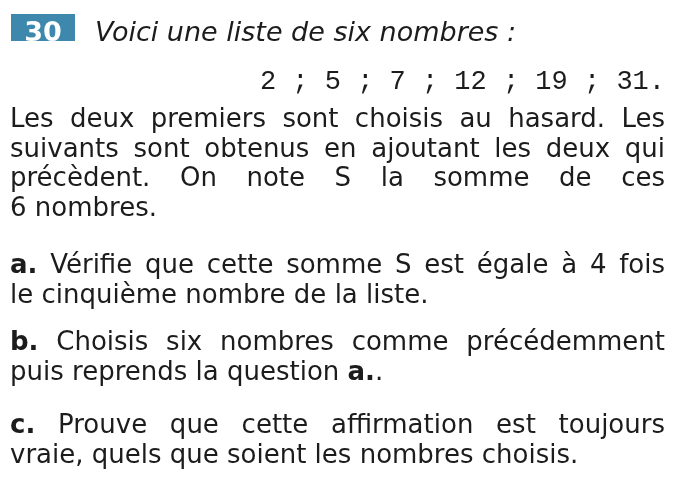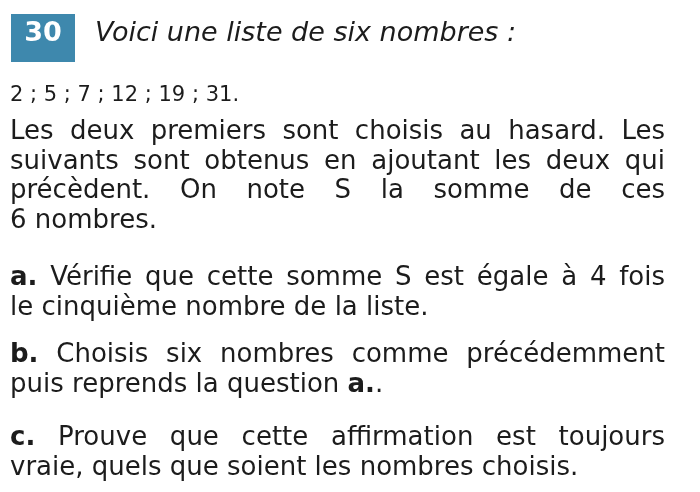--- a/index.html
+++ b/index.html
@@ -26,37 +26,38 @@
     gap: 20px;
     margin: 14px 0 0 11px;
   }
   .badge {
     background: #3e88ad;
     color: #ffffff;
     font-weight: bold;
     font-size: 27px;
     line-height: 36px;
     min-width: 64px;
-    height: 48px;
+    height: 27px;
     text-align: center;
     flex: 0 0 auto;
   }
   .title {
     font-style: italic;
     font-size: 27px;
     line-height: 36px;
     white-space: nowrap;
     text-align: right;
   }
   .sequence {
     width: 655px;
     margin: 17px 0 0 10px;
-    font-size: 21px;
+    font-size: 27px;
     line-height: 30px;
-    text-align: left;
+    text-align: right;
+    font-family: Liberation Mono, monospace;
   }
   p.block {
     width: 655px;
     margin: 0 0 0 10px;
     font-size: 26px;
     line-height: 29.5px;
     text-align: justify;
     text-justify: inter-word;
   }
   p.intro { margin-top: 7px; }

